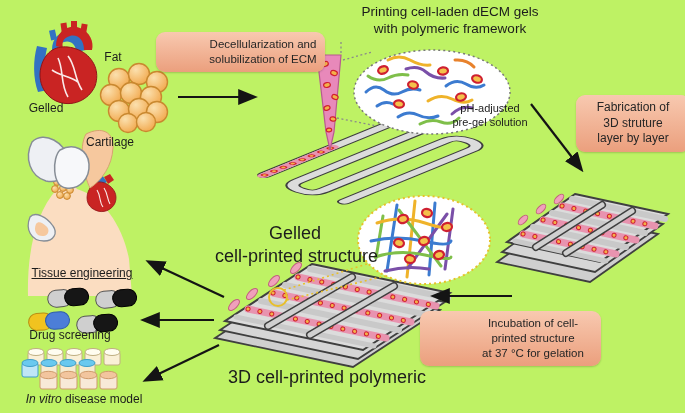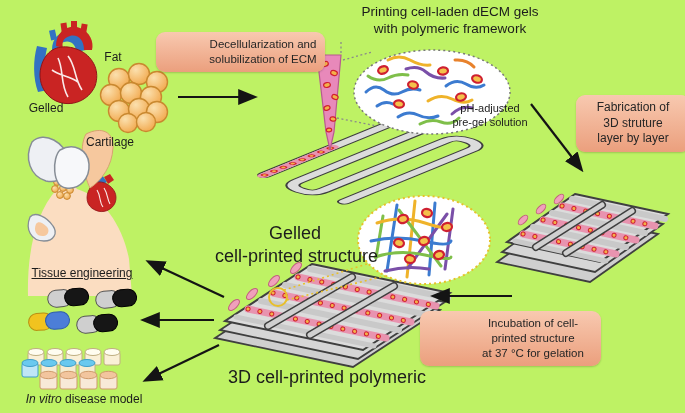--- a/index.html
+++ b/index.html
@@ -330,15 +330,16 @@
 <div class="lbl t14" style="left:70px;top:135px;width:80px;">Cartilage</div>
 
 <div class="lbl t13" style="left:215px;top:222px;width:160px;">
   <div>Gelled</div>
   <div>cell-printed structure</div>
 </div>
 
 <div class="lbl t13" style="left:228px;top:366px;width:168px;">3D cell-printed polymeric</div>
 
 <div class="lbl t14" style="left:6px;top:266px;width:152px;text-decoration:underline;">Tissue engineering</div>
+<div class="lbl t14" style="left:10px;top:328px;width:120px;">Drug screening</div>
 <div class="lbl t14" style="left:0px;top:392px;width:168px;"><span class="it">In vitro</span><span> disease model</span></div>
 
 </div>
 
 </body></html>

